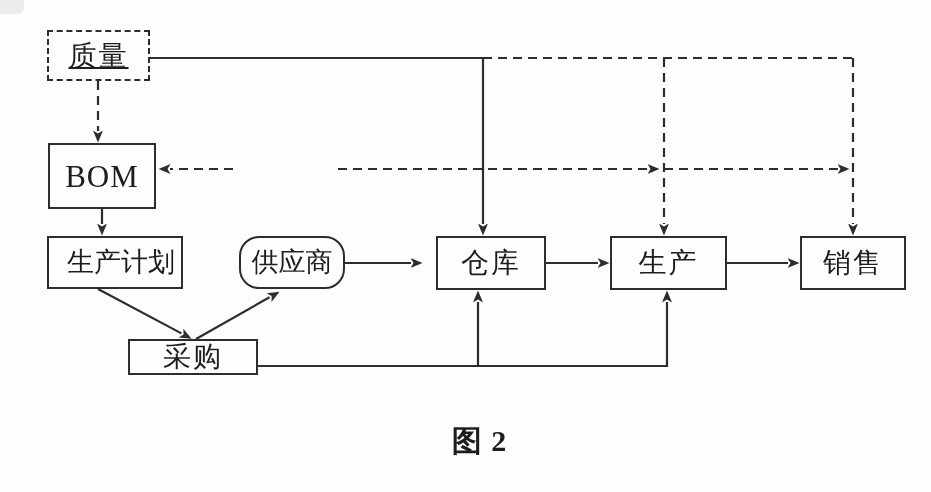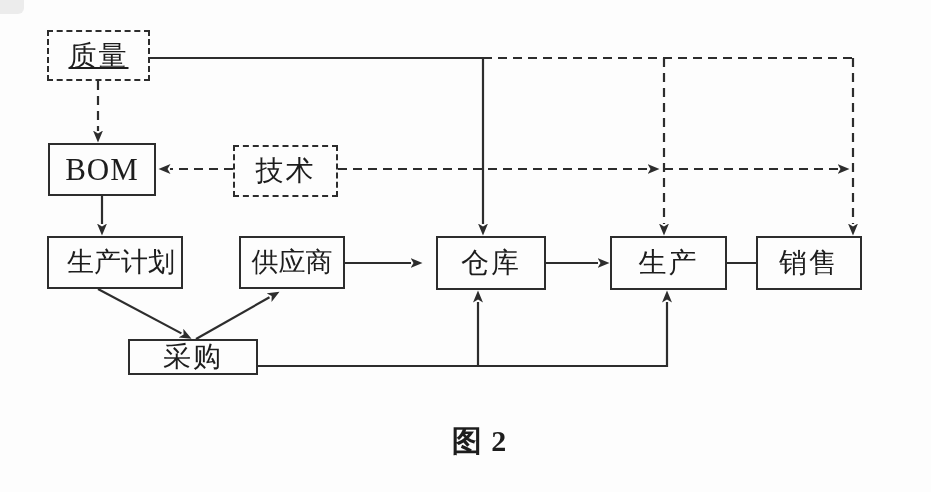--- a/index.html
+++ b/index.html
@@ -44,27 +44,27 @@
     border: 2.2px solid var(--line);
     background: var(--background);
     color: var(--text);
     font-size: 28px;
     line-height: 1;
     letter-spacing: 2px;
     white-space: nowrap;
   }
   .node.dashed { border-style: dashed; }
   .node-quality    { left: 47px;  top: 30px;  width: 103px; height: 51px; text-decoration: underline; }
-  .node-bom        { left: 48px;  top: 143px; width: 108px; height: 53px; font-size: 31px; letter-spacing: 1px; }
+  .node-bom        { left: 48px;  top: 143px; width: 108px; height: 66px; font-size: 31px; letter-spacing: 1px; }
   .node-tech       { left: 233px; top: 145px; width: 105px; height: 52px; }
   .node-plan       { left: 47px;  top: 236px; width: 136px; height: 53px; font-size: 27px; letter-spacing: 0px; padding-left: 12px; }
-  .node-supplier   { left: 239px; top: 236px; width: 106px; height: 53px; font-size: 27px; letter-spacing: 0px; }
+  .node-supplier   { left: 239px; top: 236px; width: 106px; height: 53px; font-size: 27px; letter-spacing: 0px; border-radius: 20px; }
   .node-warehouse  { left: 436px; top: 236px; width: 110px; height: 54px; }
   .node-production { left: 610px; top: 236px; width: 117px; height: 54px; }
-  .node-sales      { left: 756px; top: 236px; width: 106px; height: 54px; }
+  .node-sales      { left: 800px; top: 236px; width: 106px; height: 54px; }
   .node-purchase   { left: 128px; top: 339px; width: 130px; height: 36px; }
   .caption {
     position: absolute;
     left: 0; right: 0; top: 421px;
     display: flex; justify-content: center; align-items: baseline;
     gap: 24px;
     transform: translateX(14px);
     font-weight: bold;
     font-size: 30px;
     color: var(--text);
@@ -103,23 +103,20 @@
     <path class="edge dash" d="M338 169 H648" marker-end="url(#arr)"></path>
     <path class="edge dash" d="M664 169 H838" marker-end="url(#arr)"></path>
   </svg>
 
   <div class="node dashed node-quality">
     <span>质量</span>
   </div>
   <div class="node node-bom">
     <span>BOM</span>
   </div>
-  <div class="node dashed node-tech">
-    <span>技术</span>
-  </div>
   <div class="node node-plan">
     <span>生产计划</span>
   </div>
   <div class="node node-supplier">
     <span>供应商</span>
   </div>
   <div class="node node-warehouse">
     <span>仓库</span>
   </div>
   <div class="node node-production">

